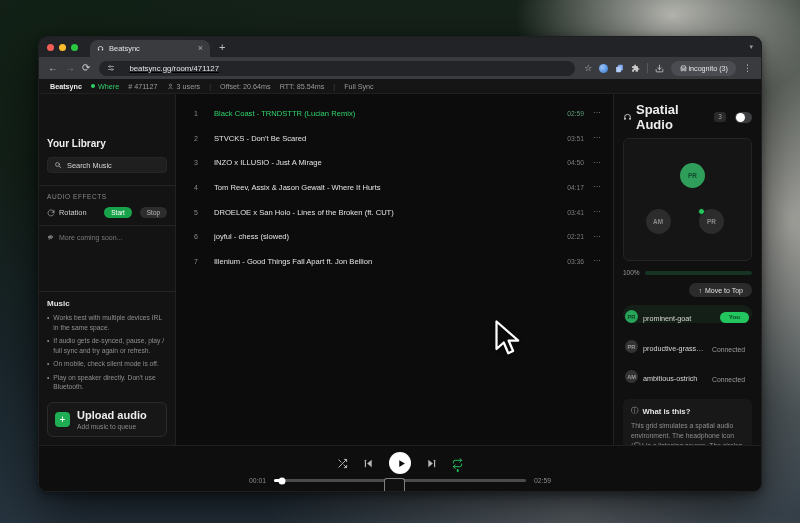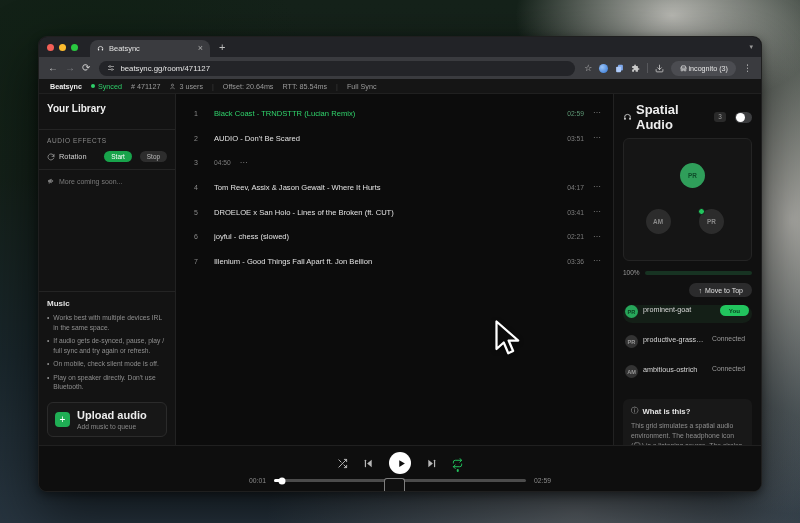--- a/index.html
+++ b/index.html
@@ -28,21 +28,21 @@
   .tab-fav { color:#e8e8e8; display:flex; }
   .tab-title { flex:1; font-size:7.5px; color:#e2e2e2; white-space:nowrap; overflow:hidden; }
   .tab-close { font-size:9px; color:#a8a8a8; line-height:1; }
   .newtab { margin-left:9px; align-self:center; color:#c0c0c0; font-size:11px; line-height:1; }
   .tab-chevron { margin-left:auto; align-self:center; color:#9a9a9a; font-size:7px; }
 
   .toolbar { flex:none; height:22px; background:#3a3b3f; display:flex; align-items:center; gap:7px; padding:0 9px; }
   .nav-ic { color:#cbcbcb; font-size:10px; line-height:1; }
   .nav-ic.dim { color:#818287; }
   .urlbar { flex:1; height:15px; margin:0 2px; background:#232428; border-radius:8px;
-    display:flex; align-items:center; gap:5px; padding:0 8px; min-width:0; }
+    display:flex; align-items:center; gap:14px; padding:0 8px; min-width:0;text-decoration:underline; }
   .url-text { font-size:7.8px; color:#e4e4e4; white-space:nowrap; overflow:hidden; }
   .star { color:#c2c2c2; font-size:9px; }
   .ext-blue { width:9px; height:9px; border-radius:50%;
     background:radial-gradient(circle at 35% 35%, #9cc3f5, #4f8de0 70%); }
   .sep-v { width:1px; height:10px; background:#57585c; }
   .incog-pill { height:15px; background:#4b4c51; border-radius:8px; display:flex; align-items:center; padding:0 8px; }
   .incog-label { font-size:7.2px; color:#e4e4e4; white-space:nowrap; }
   .menu-dots { color:#cbcbcb; font-size:9px; }
 
   
@@ -52,21 +52,21 @@
   .sync { color:#2fd06a; display:flex; align-items:center; gap:3px; }
   .dot { width:4px; height:4px; border-radius:50%; background:#2fd06a; display:inline-block; }
   .pipe { color:#3d3d3d; }
   .usersct { display:flex; align-items:center; gap:3px; }
 
   
   .content { flex:1; display:flex; min-height:0; }
 
   .sidebar { flex:none; width:137px; background:#131313; border-right:1px solid #222;
     padding:9px 8px 8px; display:flex; flex-direction:column; }
-  .sb-head { font-size:10px; font-weight:bold; color:#f0f0f0; margin-bottom:8px; }
+  .sb-head { font-size:10px; font-weight:bold; color:#f0f0f0; margin-bottom:8px;margin-top:35px; }
   .sb-item { height:16px; background:#1e1f1e; border:1px solid #262726; border-radius:4px;
     display:flex; align-items:center; gap:5px; padding:0 6px; margin-bottom:5px;
     font-size:7.4px; color:#d6d6d6; }
   .sb-hr { border:none; border-top:1px solid #242424; margin:7px -8px; }
   .sb-sub { font-size:6.5px; letter-spacing:.6px; color:#8a8a8a; margin-bottom:7px; }
   .fx-row { display:flex; align-items:center; gap:4px; }
   .fx-label { font-size:7.4px; color:#cfcfcf; }
   .pill { font-size:6.4px; padding:2.5px 7px; border-radius:8px; line-height:1; }
   .pill.start { background:#18a34b; color:#fff; margin-left:auto; }
   .pill.stop { background:#2d2d2d; color:#bdbdbd; margin-left:4px; }
@@ -108,21 +108,21 @@
   .node.peer { background:#2c2c2c; color:#8a8a8a; }
   .online-dot { position:absolute; left:-1px; top:-1px; width:7px; height:7px; border-radius:50%;
     background:#22c55e; border:1.5px solid #151515; }
   .vol-row { display:flex; align-items:center; gap:5px; margin-bottom:7px; }
   .vol-label { font-size:6.5px; color:#9a9a9a; }
   .vol-track { flex:1; height:4px; border-radius:2px; background:#173322; overflow:hidden; }
   .vol-fill { height:100%; width:100%; background:#22c55e; border-radius:2px; }
   .move-top { align-self:flex-end; display:flex; align-items:center; gap:3px;
     background:#2b2b2c; border-radius:10px; padding:3.5px 9px; margin-bottom:8px;
     font-size:7px; color:#e0e0e0; line-height:1; }
-  .urow { flex:none; height:18px; border-radius:9px; display:flex; align-items:flex-start; gap:5px;
+  .urow { flex:none; height:18px; border-radius:9px; display:flex; align-items:flex-end; gap:5px;
     padding:0 3px 0 2px; margin-bottom:12px; }
   .urow.you { background:#141f17; }
   .avatar { flex:none; width:13px; height:13px; border-radius:50%; display:flex; align-items:center;
     justify-content:center; font-size:5.6px; font-weight:bold; }
   .avatar.green { background:#27a65a; color:#0c3d21; }
   .avatar.gray { background:#333; color:#999; }
   .uname { flex:1; min-width:0; font-size:7.2px; color:#d8d8d8; white-space:nowrap; overflow:hidden; text-overflow:ellipsis; }
   .ubadge-you { flex:none; background:#22c55e; color:#0a3c1f; font-size:6.2px; font-weight:bold;
     padding:2.5px 9px; border-radius:8px; line-height:1; }
   .ubadge-conn { flex:none; font-size:6.8px; color:#9a9a9a; padding-right:4px; }
@@ -230,41 +230,48 @@
         </span>
         <span class="incog-label">incognito (3)</span>
       </div>
       <span class="menu-dots">⋮</span>
     </div>
 
     <div class="appbar">
       <span class="brand">Beatsync</span>
       <span class="sync">
         <span class="dot"></span>
-        <span>Synced</span>
+        <span>Where</span>
       </span>
       <span># 471127</span>
       <span class="usersct">
         <svg class="ic" width="7" height="7" viewBox="0 0 24 24" fill="none" stroke="#9a9a9a" stroke-width="2.4">
             <circle cx="12" cy="7.5" r="3.6"></circle>
             <path d="M4.5 20c1.6-4.6 13.4-4.6 15 0"></path>
           </svg>
         <span>3 users</span>
       </span>
       <span class="pipe">|</span>
       <span>Offset: 20.64ms</span>
       <span>RTT: 85.54ms</span>
       <span class="pipe">|</span>
       <span>Full Sync</span>
     </div>
 
     <div class="content">
 
       <div class="sidebar">
         <div class="sb-head">Your Library</div>
+        <div class="sb-item">
+          <svg class="ic" width="8" height="8" viewBox="0 0 24 24" fill="none" stroke="#b0b0b0" stroke-width="2.4" stroke-linecap="round">
+              <circle cx="10.5" cy="10.5" r="5.8"></circle>
+              <line x1="15.2" y1="15.2" x2="20.5" y2="20.5"></line>
+            </svg>
+          <span>Search Music</span>
+        </div>
         <hr class="sb-hr">
         <div class="sb-sub">AUDIO EFFECTS</div>
         <div class="fx-row">
           <svg class="ic" width="8" height="8" viewBox="0 0 24 24" fill="none" stroke="#9a9a9a" stroke-width="2.4" stroke-linecap="round">
               <path d="M21 4v6h-6"></path>
               <path d="M20.5 15a9 9 0 1 1-2-9.4L21 10"></path>
             </svg>
           <span class="fx-label">Rotation</span>
           <span class="pill start">Start</span>
           <span class="pill stop">Stop</span>
@@ -308,26 +315,27 @@
 
       <div class="queue">
         <div class="trow active">
           <span class="tnum">1</span>
           <span class="ttitle">Black Coast - TRNDSTTR (Lucian Remix)</span>
           <span class="tdur">02:59</span>
           <span class="tmore">⋯</span>
         </div>
         <div class="trow">
           <span class="tnum">2</span>
-          <span class="ttitle">AUDIO - Don't Be Scared</span>
+          <span class="ttitle">STVCKS - Don't Be Scared</span>
           <span class="tdur">03:51</span>
           <span class="tmore">⋯</span>
         </div>
         <div class="trow">
           <span class="tnum">3</span>
+          <span class="ttitle">INZO x ILLUSIO - Just A Mirage</span>
           <span class="tdur">04:50</span>
           <span class="tmore">⋯</span>
         </div>
         <div class="trow">
           <span class="tnum">4</span>
           <span class="ttitle">Tom Reev, Assix &amp; Jason Gewalt - Where It Hurts</span>
           <span class="tdur">04:17</span>
           <span class="tmore">⋯</span>
         </div>
         <div class="trow">

